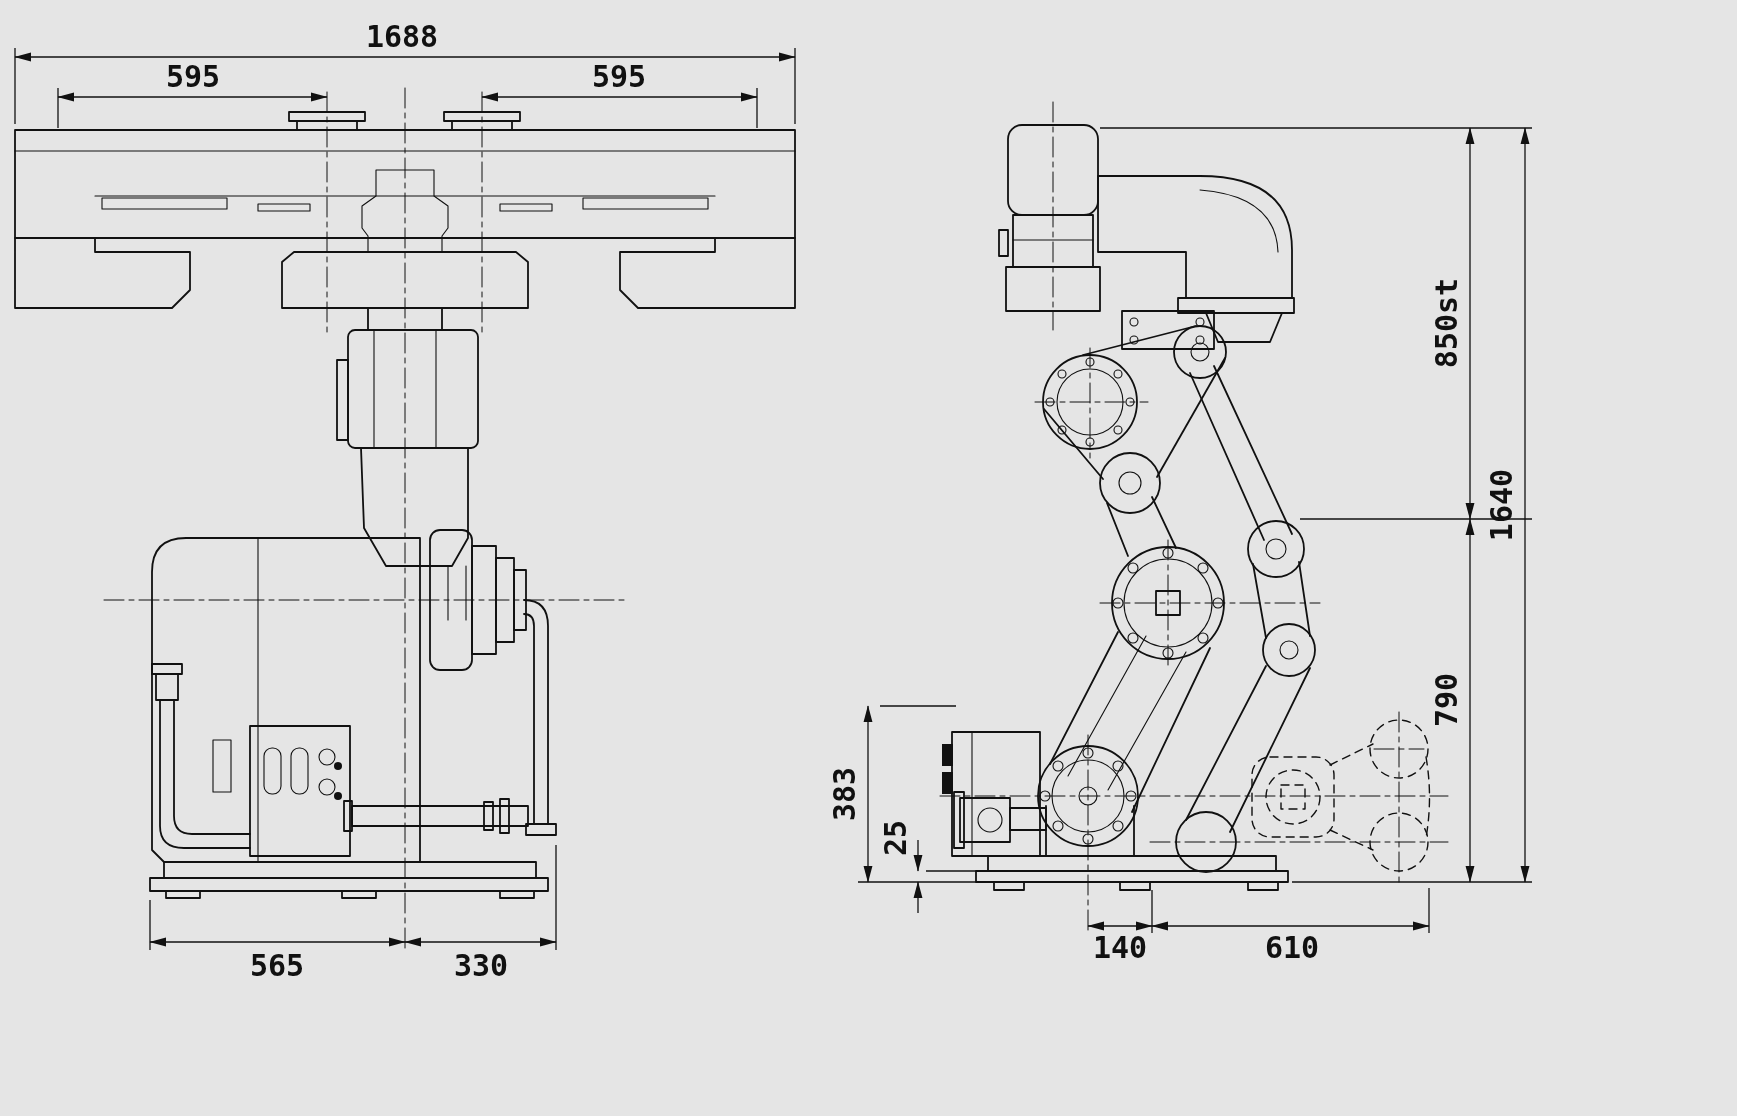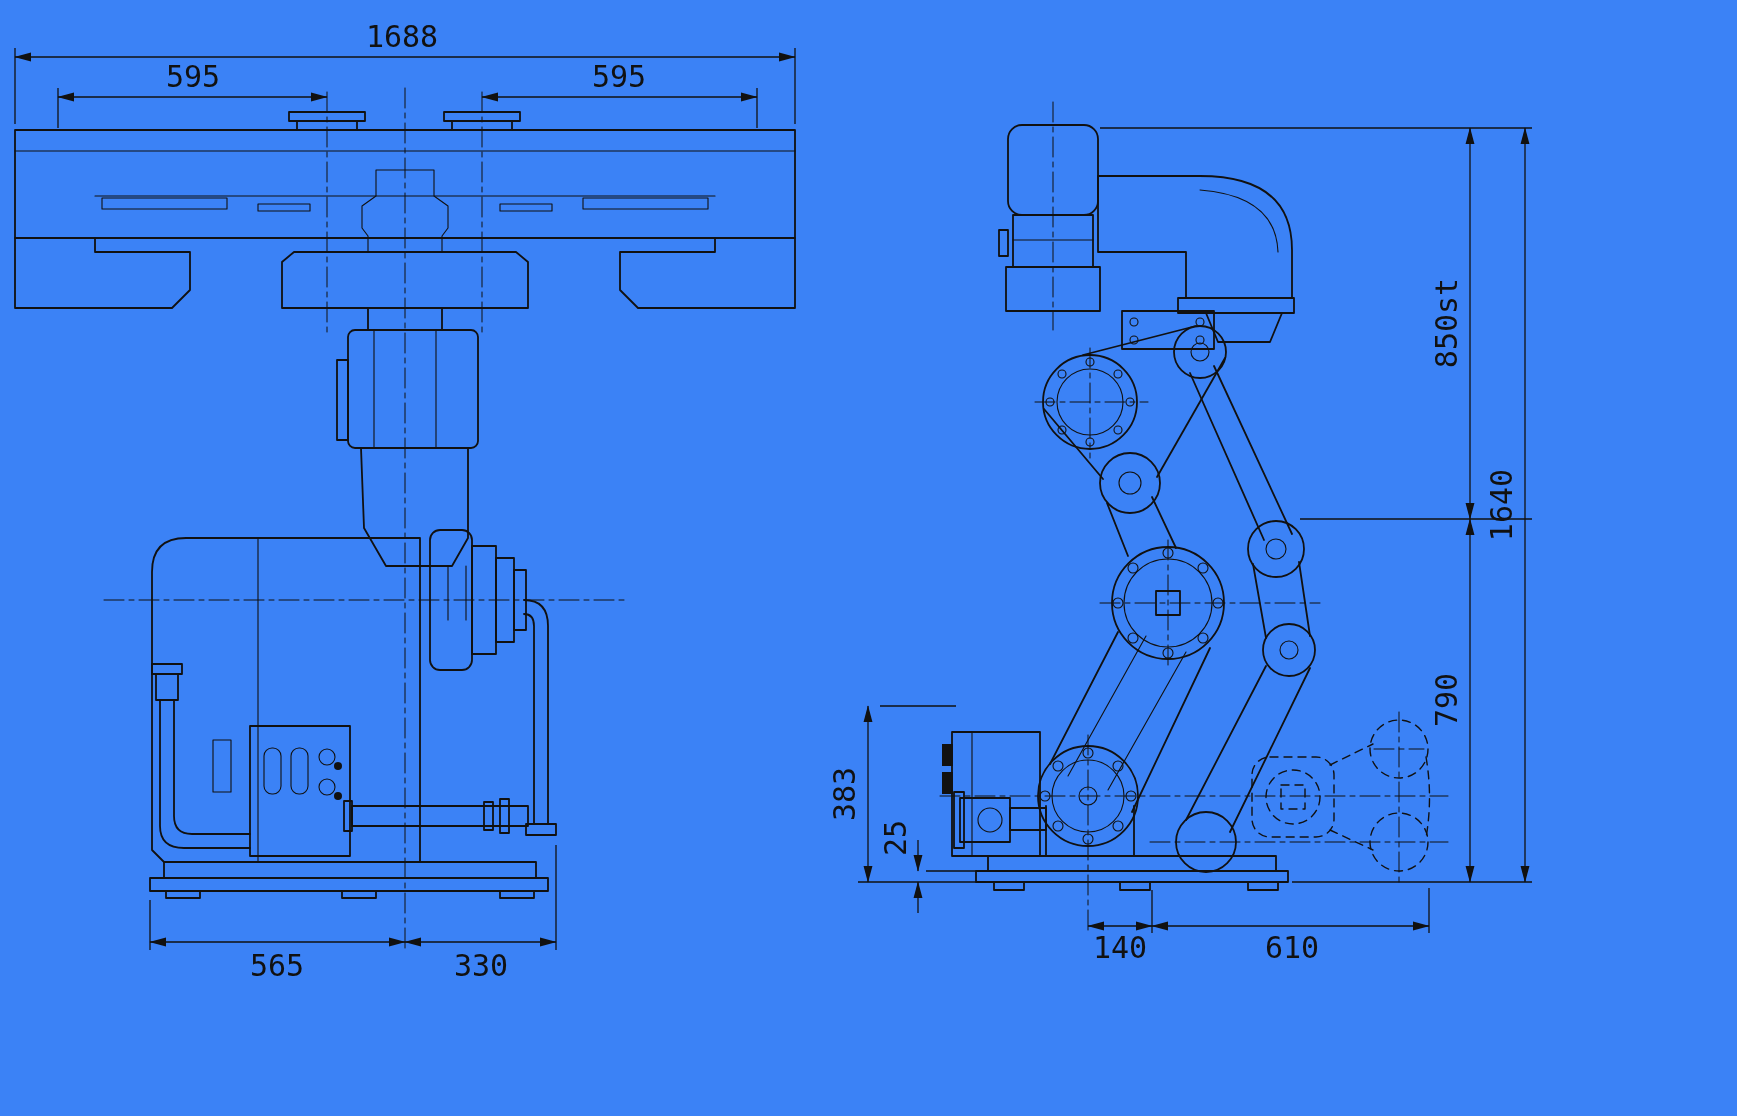--- a/index.html
+++ b/index.html
@@ -1,16 +1,16 @@
 <!DOCTYPE html>
 <html><head>
 <meta charset="utf-8">
 <style>
   html,body{margin:0;padding:0;background:#ffffff;}
-  .canvas{position:relative;width:1737px;height:1116px;background:#3b82f6;overflow:hidden;}
+  .canvas{position:relative;width:1737px;height:1116px;background:#e5e5e5;overflow:hidden;font-weight:bold;}
   svg{display:block;}
   .ln{fill:none;stroke:#111111;stroke-width:1.8;stroke-linecap:round;stroke-linejoin:round;}
   .thin{stroke-width:1.1;}
   .solid{fill:#111111;stroke:none;}
   .cl{fill:none;stroke:#111111;stroke-width:1;stroke-dasharray:20 5 5 5;}
   .dash{fill:none;stroke:#111111;stroke-width:1.4;stroke-dasharray:8 6;}
   .dim line, .dim path{fill:none;stroke:#111111;stroke-width:1.3;}
   .dim text{font-family:"DejaVu Sans Mono","Liberation Mono",monospace;font-size:30px;fill:#111111;stroke:none;text-anchor:middle;}
 </style>
 </head>

